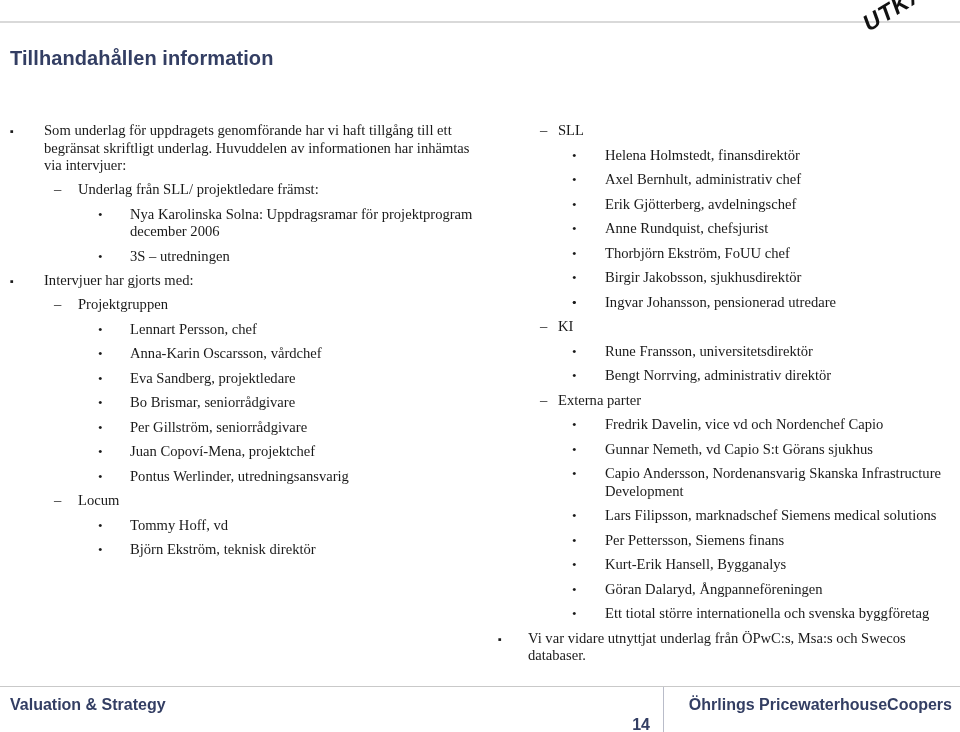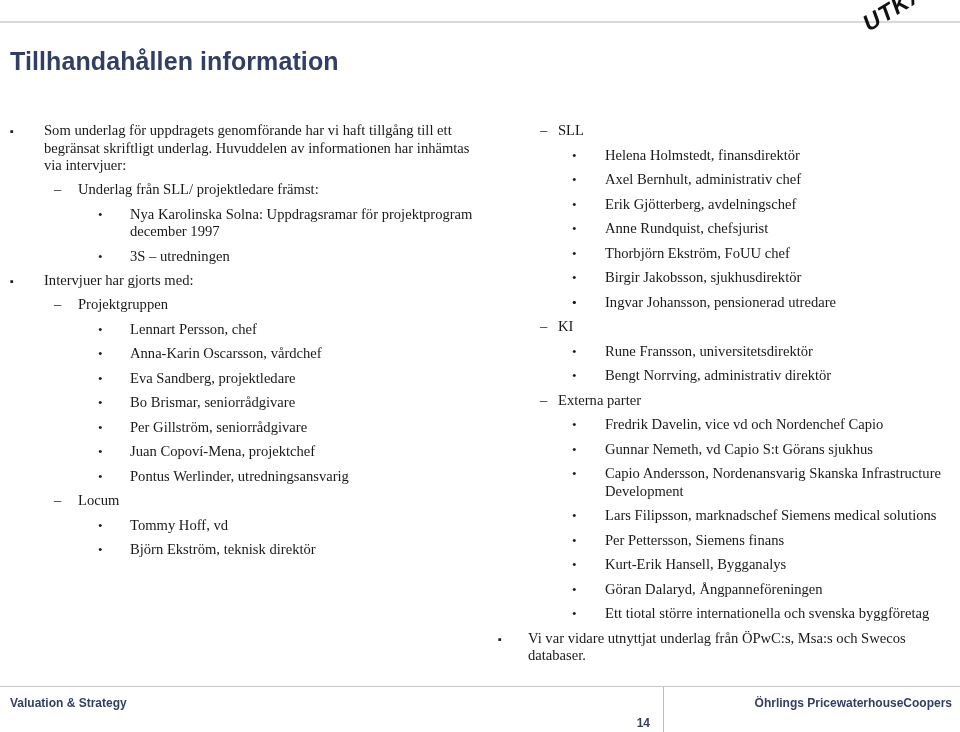--- a/index.html
+++ b/index.html
@@ -50,21 +50,21 @@
     color: #111111;
     white-space: nowrap;
   }
 
   
   .slide-title {
     position: absolute;
     left: 10px;
     top: 47px;
     font-family: "Liberation Sans", "DejaVu Sans", sans-serif;
-    font-size: 25px;
+    font-size: 20px;
     font-weight: bold;
     color: #333e63;
     letter-spacing: 0.1px;
     white-space: nowrap;
   }
 
   
   .columns {
     position: absolute;
     left: 0;
@@ -141,21 +141,21 @@
     height: 45px;
     background: #b9bcc9;
   }
   .footer {
     position: absolute;
     left: 0;
     top: 687px;
     width: 960px;
     height: 45px;
     font-family: "Liberation Sans", "DejaVu Sans", sans-serif;
-    font-size: 12px;
+    font-size: 16px;
     font-weight: bold;
     color: #333e63;
   }
   .footer-left {
     position: absolute;
     left: 10px;
     top: 9px;
     white-space: nowrap;
   }
   .footer-page {
@@ -191,21 +191,21 @@
       <div class="item lvl1">
         <span class="marker">▪</span>
         <span class="txt">Som underlag för uppdragets genomförande har vi haft tillgång till ett begränsat skriftligt underlag. Huvuddelen av informationen har inhämtas via intervjuer:</span>
       </div>
       <div class="item lvl2">
         <span class="marker">–</span>
         <span class="txt">Underlag från SLL/ projektledare främst:</span>
       </div>
       <div class="item lvl3">
         <span class="marker">•</span>
-        <span class="txt">Nya Karolinska Solna: Uppdragsramar för projektprogram december 1997</span>
+        <span class="txt">Nya Karolinska Solna: Uppdragsramar för projektprogram december 2006</span>
       </div>
       <div class="item lvl3">
         <span class="marker">•</span>
         <span class="txt">3S – utredningen</span>
       </div>
       <div class="item lvl1">
         <span class="marker">▪</span>
         <span class="txt">Intervjuer har gjorts med:</span>
       </div>
       <div class="item lvl2">

